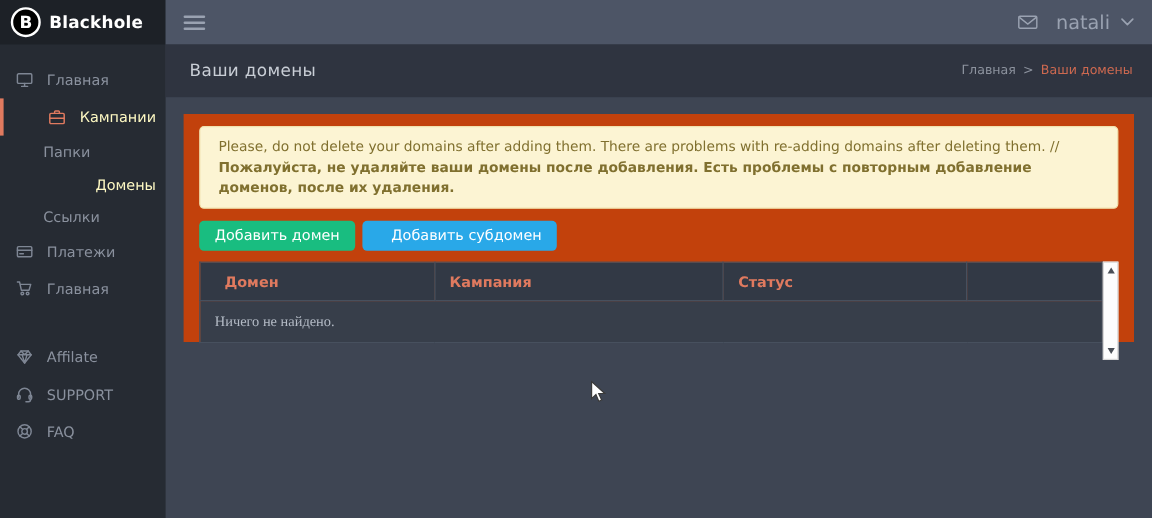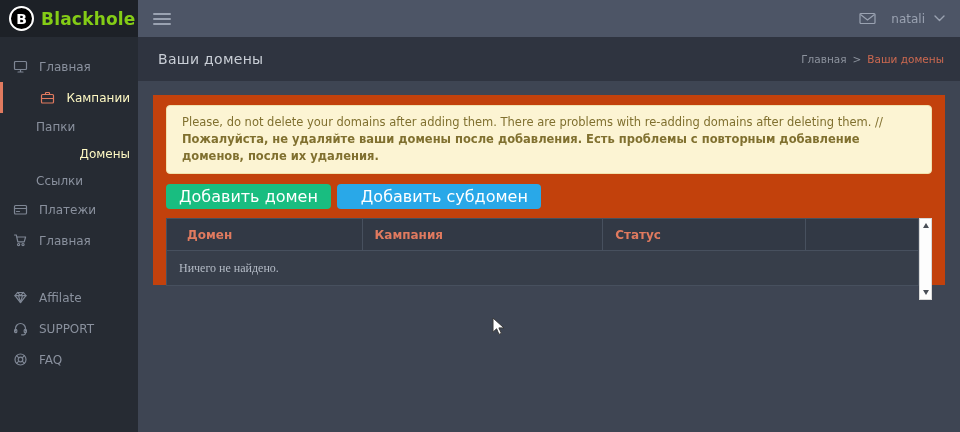--- a/index.html
+++ b/index.html
@@ -8,62 +8,62 @@
     width:960px; height:432px; overflow:hidden; position:relative;
     background:#3e4553; font-family:"DejaVu Sans","Liberation Sans",sans-serif;
   }
   svg { display:block; }
 
   
   .sidebar { position:absolute; left:0; top:0; width:138px; height:432px; background:#262b33; }
   .logo { height:37px; background:#1d2127; display:flex; align-items:center; gap:7px; padding-left:9px; cursor:pointer; }
   .logo-circle { width:25px; height:25px; background:#000; border:2.5px solid #fff; border-radius:50%;
     color:#fff; font-weight:bold; font-size:14px; display:flex; align-items:center; justify-content:center; line-height:1; }
-  .brand-name { color:#84cc16; font-weight:bold; font-size:17px; letter-spacing:.2px; }
+  .brand-name { color:#ffffff; font-weight:bold; font-size:14px; letter-spacing:.2px; }
 
   .menu { list-style:none; margin:0; padding:14px 0 0 0; }
   .menu li { display:flex; align-items:center; gap:11px; padding:8px 8px 8px 10px;
     border-left:3px solid transparent; color:#8a919e; font-size:12px; cursor:pointer; }
   .menu li .mi { width:15px; height:15px; flex:none; color:#7e8694; }
   .menu li.active { color:#fef9c3; border-left-color:#e07a5f;justify-content:flex-end; }
   .menu li.active .mi { color:#e07a5f; }
   .menu li.sub { padding:6.5px 8px 6.5px 33px; }
   .menu li.sub.active { border-left-color:transparent; }
   .menu li.gap { margin-top:26px; }
   .menu .mi svg { width:15px; height:15px; stroke:currentColor; fill:none; stroke-width:1.2; stroke-linecap:round; stroke-linejoin:round; }
 
   
   .topbar { position:absolute; left:138px; right:0; top:0; height:37px; background:#4d5566;
     display:flex; align-items:center; }
   .hamburger { margin-left:13px; cursor:pointer; padding:4px 2px; }
   .hamburger span { display:block; width:18px; height:2px; background:#9aa2b1; margin:3px 0; border-radius:1px; }
   .topbar-right { margin-left:auto; display:flex; align-items:center; gap:15px; padding-right:15px; }
   .mail-icon { color:#9aa2b1; cursor:pointer; }
   .mail-icon svg { width:17px; height:13px; stroke:currentColor; fill:none; stroke-width:1.2; }
-  .user-menu { display:flex; align-items:center; gap:9px; color:#9aa2b1; font-size:12px; cursor:pointer; }
+  .user-menu { display:flex; align-items:center; gap:9px; color:#9aa2b1; font-size:16px; cursor:pointer; }
   .user-menu svg { width:11px; height:7px; stroke:#9aa2b1; fill:none; stroke-width:1.4; stroke-linecap:round; stroke-linejoin:round; }
 
   
   .titlebar { position:absolute; left:138px; right:0; top:37px; height:44px; background:#2f3440;
     display:flex; align-items:center; justify-content:space-between; padding:0 16px 0 20px; }
   .page-title { color:#c9ced6; font-size:14px; letter-spacing:.3px; }
   .breadcrumb { display:flex; align-items:center; gap:6px; font-size:10.5px; }
   .breadcrumb .bc-home { color:#8d939e; cursor:pointer; }
   .breadcrumb .bc-sep { color:#8d939e; }
   .breadcrumb .bc-current { color:#cd6950; }
 
   
   .card { position:absolute; left:153px; top:95px; width:792px; height:190px; background:#c2410c; padding:10px 13px; }
 
   .alert { background:#fcf4d3; border:1px solid #f1e2ae; border-radius:4px; color:#80702f;
     font-size:11.5px; line-height:17px; padding:8px 15px; min-height:50px; }
   .alert b { font-weight:bold; }
 
   .btn-row { margin-top:10px; display:flex; gap:6px; }
-  .btn { height:25px; padding:0 13px; border:none; border-radius:4px; color:#fff; font-size:16px;
+  .btn { height:25px; padding:0 13px; border:none; border-radius:4px; color:#fff; font-size:12px;
     font-family:inherit; cursor:pointer; line-height:25px; }
   .btn-green { background:#19bd80; }
   .btn-blue  { background:#29a8e8;padding-left:24px; }
 
   .table-wrap { margin-top:9px; position:relative; height:82px; }
   table { width:calc(100% - 13px); border-collapse:collapse; table-layout:fixed; }
   th { height:32px; text-align:left; padding:0 12px; font-size:12px; font-weight:bold; color:#e07a5f;
     background:#323945; border:1px solid #47505e; }
   td.empty-cell { height:35px; padding:0 12px; font-size:12px; color:#b4bbc6; background:#373e4a; border:1px solid #47505e;font-family:Liberation Serif, serif; }
   th.c1 { width:26%;padding-left:20px; } th.c2 { width:32%; } th.c3 { width:27%; } th.c4 { width:15%; }

